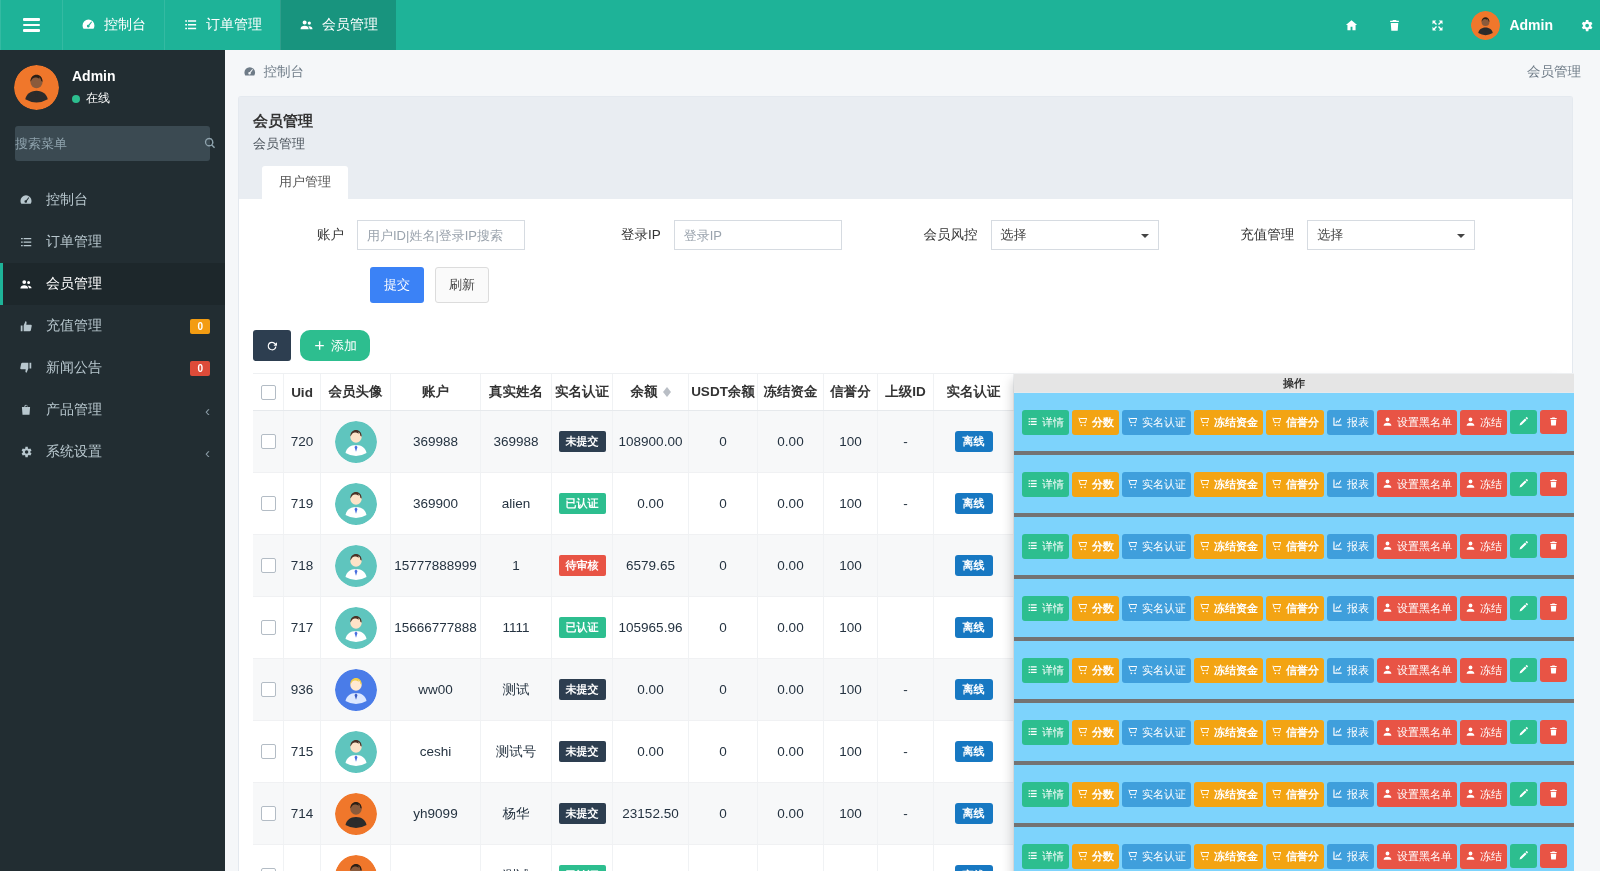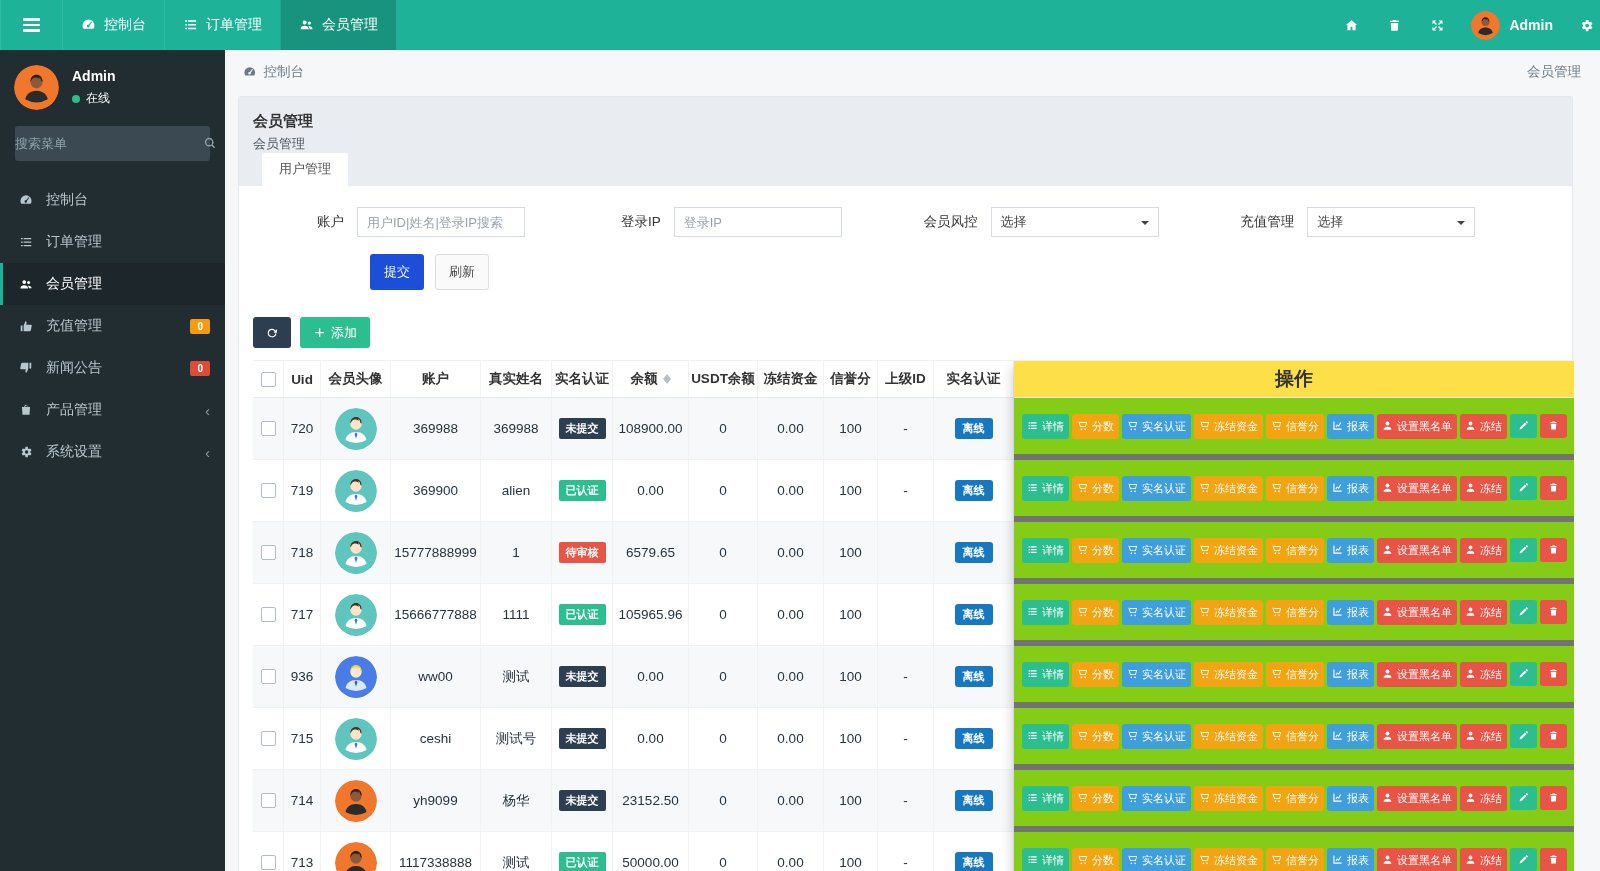--- a/index.html
+++ b/index.html
@@ -42,38 +42,38 @@
 
   
   .main { margin-left:225px; margin-top:50px; height:821px; background:#f5f7f9; overflow:hidden; }
   .breadcrumb-bar { height:44px; display:flex; align-items:center; gap:7px; padding:0 19px 0 18px; color:#6e7b87; font-size:13.5px; }
   .bc-right { margin-left:auto; }
   .content { padding:2px 0 0 13px; }
   .card { width:1335px; border:1px solid #e4e9ef; border-bottom:none; border-radius:3px 3px 0 0; }
   .card-header { background:#e9edf2; padding:15px 14px 0; }
   .page-title { font-size:15px; font-weight:bold; color:#333; }
   .page-subtitle { font-size:13px; color:#4c545c; margin-top:4px; }
-  .tabs { display:flex; padding-left:9px;font-family:Liberation Serif, serif; }
+  .tabs { margin-top:13px; display:flex; padding-left:9px;font-family:Liberation Serif, serif; }
   .tab.active { background:#fff; padding:7px 17px 8px; font-size:13px; color:#555; border-radius:3px 3px 0 0; cursor:pointer; }
 
   .tab-content { background:#fff; padding:21px 0 0 14px; }
   .filter-row { display:flex; padding-right:52px; }
   .fgroup { flex:1; display:flex; align-items:center; }
   .fgroup label { width:104px; text-align:right; padding-right:13px; color:#333; font-size:13.5px; }
   .control { width:168px; height:30px; border:1px solid #d6dbe1; background:#fff; font-size:13px; color:#333; padding:0 9px; font-family:inherit; outline:none; }
   .control::placeholder { color:#9aa3ad; }
   .select { display:flex; align-items:center; justify-content:space-between; cursor:pointer; color:#444; }
   .caret { width:0; height:0; border:4.5px solid transparent; border-top-color:#444; margin-top:5px; }
   .filter-actions { margin:17px 0 0 117px; display:flex; gap:11px; }
   .btn { border:none; border-radius:3px; font-size:13px; cursor:pointer; font-family:inherit; }
-  .btn-submit { background:#1d4ed8; color:#fff; padding:4px 14px; }
+  .btn-submit { background:#3b82f6; color:#fff; padding:4px 14px; }
   .btn-refresh { background:#fafafa; color:#444; border:1px solid #dcdcdc; padding:8px 13px; border-radius:3px; font-size:13px; cursor:pointer; font-family:inherit; }
   .table-toolbar { margin-top:27px; display:flex; gap:9px; }
   .btn-reload { background:#2d3e50; color:#fff; width:38px; height:31px; display:flex; align-items:center; justify-content:center; font-size:14px; border:none; border-radius:3px; cursor:pointer; }
-  .btn-add { background:#2dbe8f; color:#fff; height:31px; display:flex; align-items:center; gap:5px; padding:0 13px; font-size:13px; border:none; border-radius:3px; cursor:pointer; font-family:inherit; }
+  .btn-add { background:#2dbe8f; color:#fff; height:31px; display:flex; align-items:center; gap:5px; padding:0 13px; font-size:13px; border:none; border-radius:10px; cursor:pointer; font-family:inherit; }
 
   
   .table-wrap { position:relative; margin-top:12px; width:1321px; }
   .trow { display:grid; grid-template-columns:31px 37px 70px 90px 71px 61px 76px 69px 66px 54px 56px 80px minmax(0,1fr); align-items:center; }
   .thead { height:38px; font-weight:bold; font-size:13.5px; color:#333; border-top:1px solid #eef0f2; border-bottom:1px solid #e6e9ec; background:#fff; }
   .tcell { text-align:center; padding:0 2px; border-right:1px solid #f0f2f4; height:100%; display:flex; align-items:center; justify-content:center; overflow:hidden; white-space:nowrap; }
   .tbody-row { height:62px; border-bottom:1px solid #f0f1f3; background:#fff; font-size:13.5px; color:#253341; }
   .tbody-row:nth-child(odd) { background:#f7f8f9; }
   .cb { width:15px; height:15px; border:1px solid #b3bcc5; border-radius:2px; background:#fff; cursor:pointer; }
   .cell-avatar { width:42px; height:42px; border-radius:50%; overflow:hidden; }
@@ -82,26 +82,26 @@
   .tag-green { background:#2dbe8f; }
   .tag-red { background:#e85445; }
   .tag-online { background:#1778c2; padding:3px 8px; border-radius:3px; }
   .sort { display:inline-flex; flex-direction:column; margin-left:5px; gap:1px; }
   .sort b { width:0; height:0; border:4px solid transparent; }
   .sort .up { border-bottom:5px solid #b9bec5; margin-bottom:-1px; }
   .sort .dn { border-top:5px solid #b9bec5; }
 
   
   .action-col { position:absolute; top:0; right:0; width:560px; box-shadow:-9px 0 10px -7px rgba(0,0,0,.18); background:#fff; }
-  .action-header { height:38px; display:flex; align-items:center; justify-content:center; font-weight:bold; font-size:19px; background:#fde047; border-top:1px solid #eef0f2; border-bottom:1px solid #e6e9ec; }
-  .action-row { height:62px; display:flex; align-items:center; gap:3px; padding:0 8px; border-bottom:6px solid #737373; background:#84cc16; }
+  .action-header { height:20px; display:flex; align-items:center; justify-content:center; font-weight:bold; font-size:11px; background:#e5e5e5; border-top:1px solid #eef0f2; border-bottom:1px solid #e6e9ec; }
+  .action-row { height:62px; display:flex; align-items:center; gap:3px; padding:0 8px; border-bottom:4px solid #737373; background:#7dd3fc; }
   .abtn { display:inline-flex; align-items:center; gap:4px; color:#fff; border:none; border-radius:3px; font-size:11px; padding:5px 5px; cursor:pointer; white-space:nowrap; font-family:inherit; }
   .abtn .ic { font-size:11px; }
   .abtn.icon-only { padding:5px 8px; font-size:12px; }
-  .c-green { background:#2dbe8f; } .c-orange { background:#f3a413; } .c-blue { background:#3f9fdc; } .c-red { background:#e85445; }
+  .c-green { background:#2dbe8f; } .c-orange { background:#f3a413;font-weight:bold; } .c-blue { background:#3f9fdc; } .c-red { background:#e85445; }
 </style>
 </head>
 <body>
 
 <header class="navbar">
   <div class="nav-item hamburger">
     <span class="hb">
         <i></i>
         <i></i>
         <i></i>

